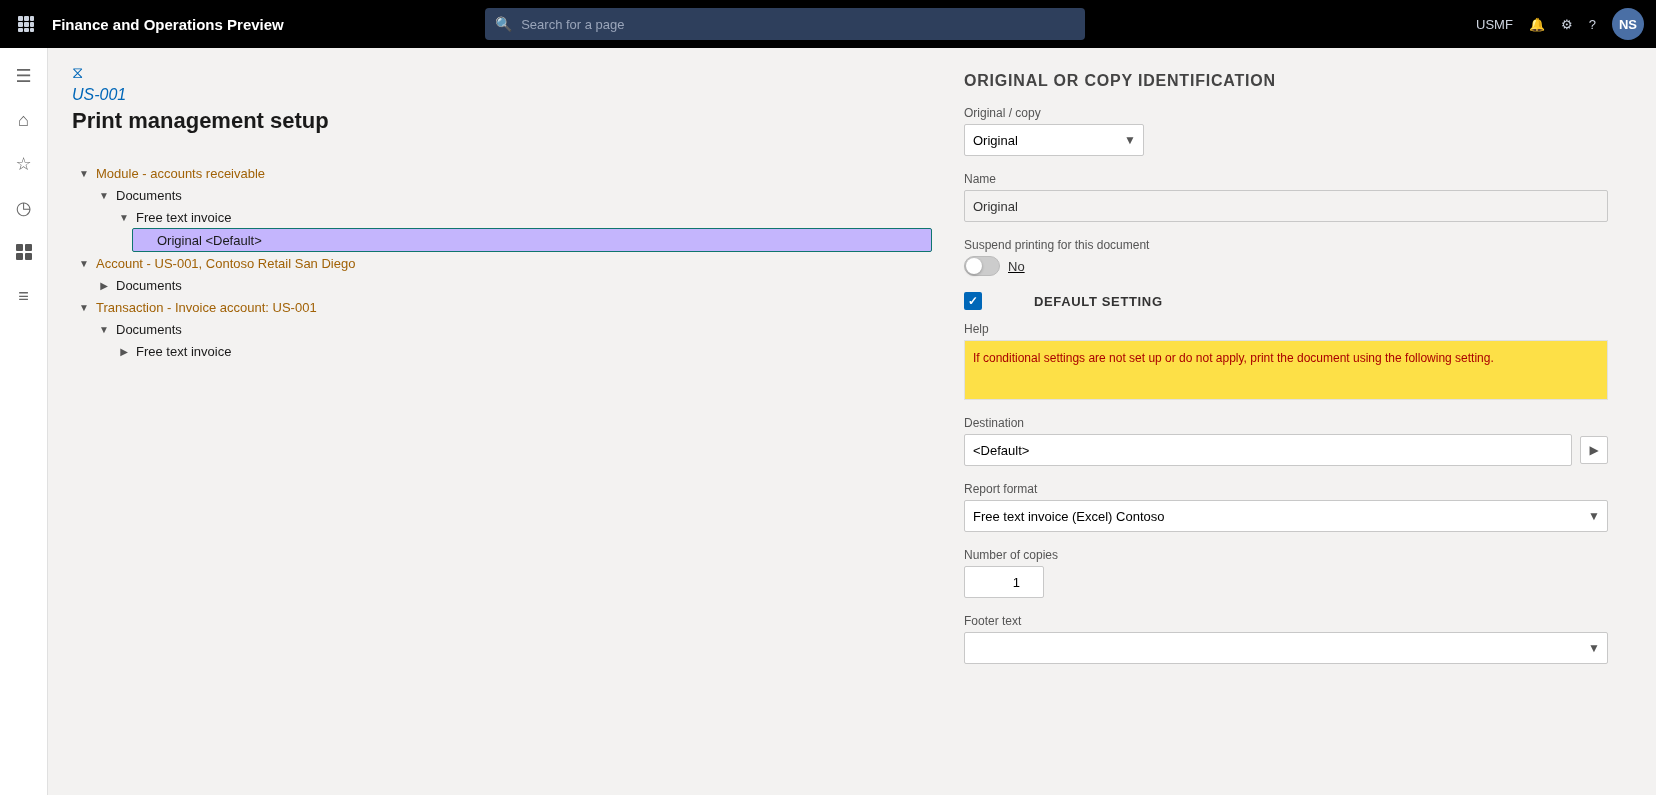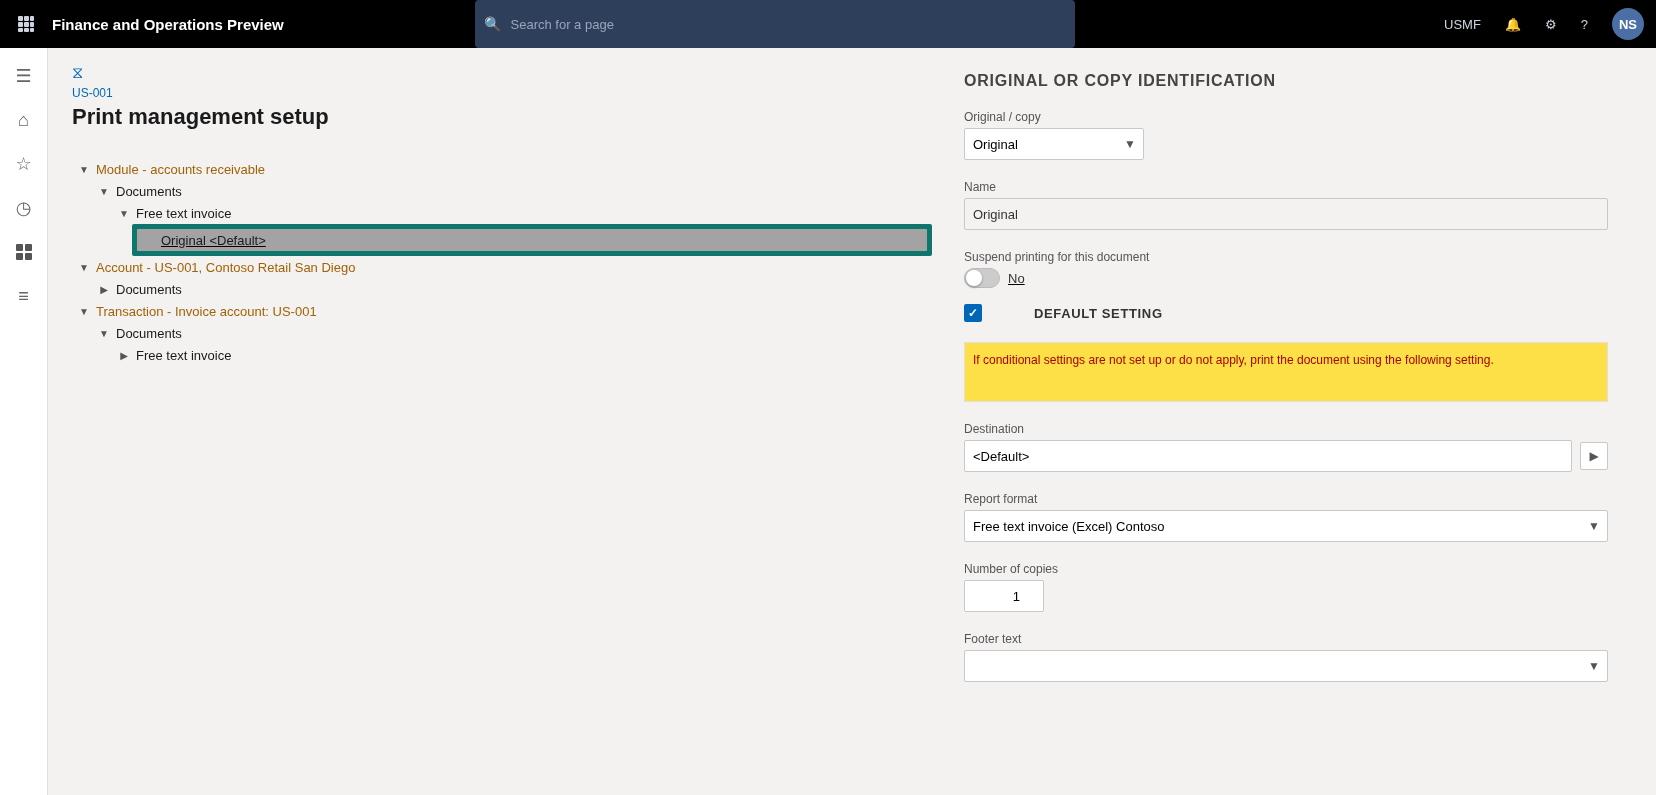--- a/index.html
+++ b/index.html
@@ -30,39 +30,39 @@
       white-space: nowrap;
     }
     .top-nav-search {
       flex: 1;
       max-width: 600px;
       margin: 0 auto;
       position: relative;
     }
     .top-nav-search input {
       width: 100%;
-      height: 48px;
+      height: 32px;
       border-radius: 4px;
       border: none;
       background: #2e3f5c;
       color: #cdd4e0;
       padding: 0 12px 0 36px;
       font-size: 13px;
       outline: none;
     }
     .top-nav-search input::placeholder { color: #9aa5ba; }
     .search-icon-wrap {
       position: absolute;
       left: 10px; top: 50%;
       transform: translateY(-50%);
       color: #9aa5ba;
       font-size: 14px;
     }
     .top-nav-right {
-      display: flex; gap: 24px;
+      display: flex; gap: 16px;
       margin-left: auto;
     }
     .top-nav-right .nav-item {
       color: #cdd4e0;
       font-size: 13px;
       cursor: pointer;
       display: flex; align-items: center;
     }
     .avatar {
       width: 32px; height: 32px;
@@ -106,46 +106,46 @@
       min-height: calc(100vh - 48px);
     }
 
     
     .tree-panel {
       flex: 0 0 auto;
       width: 860px;
       min-width: 300px;
     }
     .breadcrumb {
-      font-size: 12px;
+      font-size: 16px;
       color: #0067b8;
       margin-bottom: 4px;
       cursor: pointer;
+      font-style: italic;
     }
     .page-title {
       font-size: 22px;
       font-weight: 600;
       color: #1a1a1a;
       margin-bottom: 28px;
     }
 
     
     .tree { font-size: 13px; }
     .tree-item {
       display: flex;
       align-items: center;
       padding: 3px 4px;
       cursor: pointer;
       border-radius: 2px;
       user-select: none;
     }
     .tree-item.selected {
-      background: #a3a3a3;
-      border: 5px solid #0f766e;
-      text-decoration: underline;
+      background: #c4b5fd;
+      border: 1px solid #0f766e;
     }
     .tree-toggle {
       width: 16px; height: 16px;
       display: inline-flex; align-items: center; justify-content: center;
       color: #555;
       font-size: 10px;
       flex-shrink: 0;
     }
     .tree-label {
       padding-left: 4px;
@@ -164,21 +164,20 @@
     .section-title {
       font-size: 16px;
       font-weight: 700;
       color: #444;
       letter-spacing: 0.05em;
       text-transform: uppercase;
       margin-bottom: 16px;
     }
     .field-group {
       margin-bottom: 16px;
-      margin-top: 20px;
     }
     .field-label {
       font-size: 12px;
       color: #555;
       margin-bottom: 4px;
     }
     .field-input {
       width: 100%;
       height: 32px;
       border: 1px solid #c8c8c8;
@@ -454,20 +453,21 @@
     </div>
 
     <div class="checkbox-wrap">
       <div class="checkbox-box">
         <span class="check">✓</span>
       </div>
       <span class="checkbox-label">DEFAULT SETTING</span>
     </div>
 
     <div class="field-group">
+      <div class="field-label">Help</div>
       <div class="help-text">If conditional settings are not set up or do not apply, print the document using the following setting.</div>
     </div>
 
     <div class="field-group">
       <div class="field-label">Destination</div>
       <div class="destination-row">
         <input type="text" class="field-input" value="&lt;Default&gt;" style="">
         <div class="arrow-button">▶</div>
       </div>
     </div>

